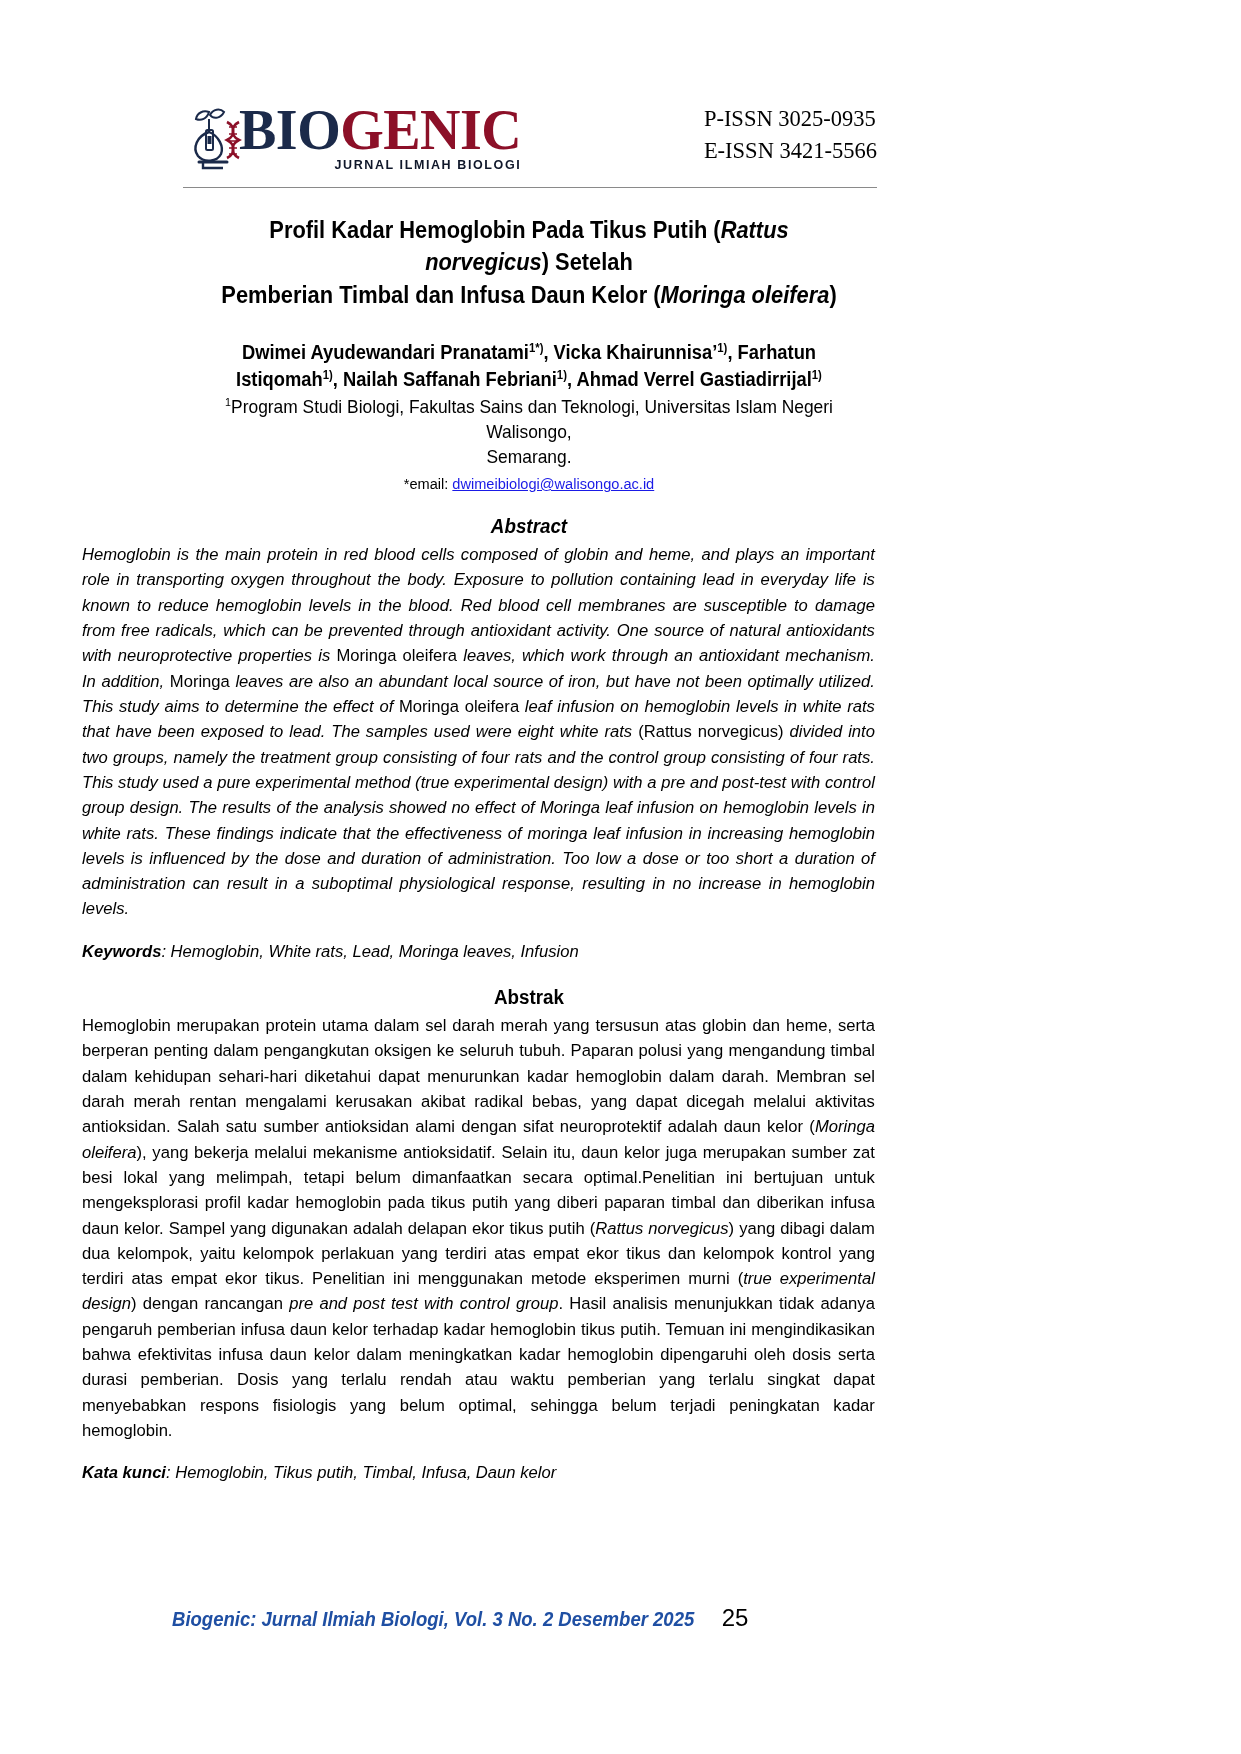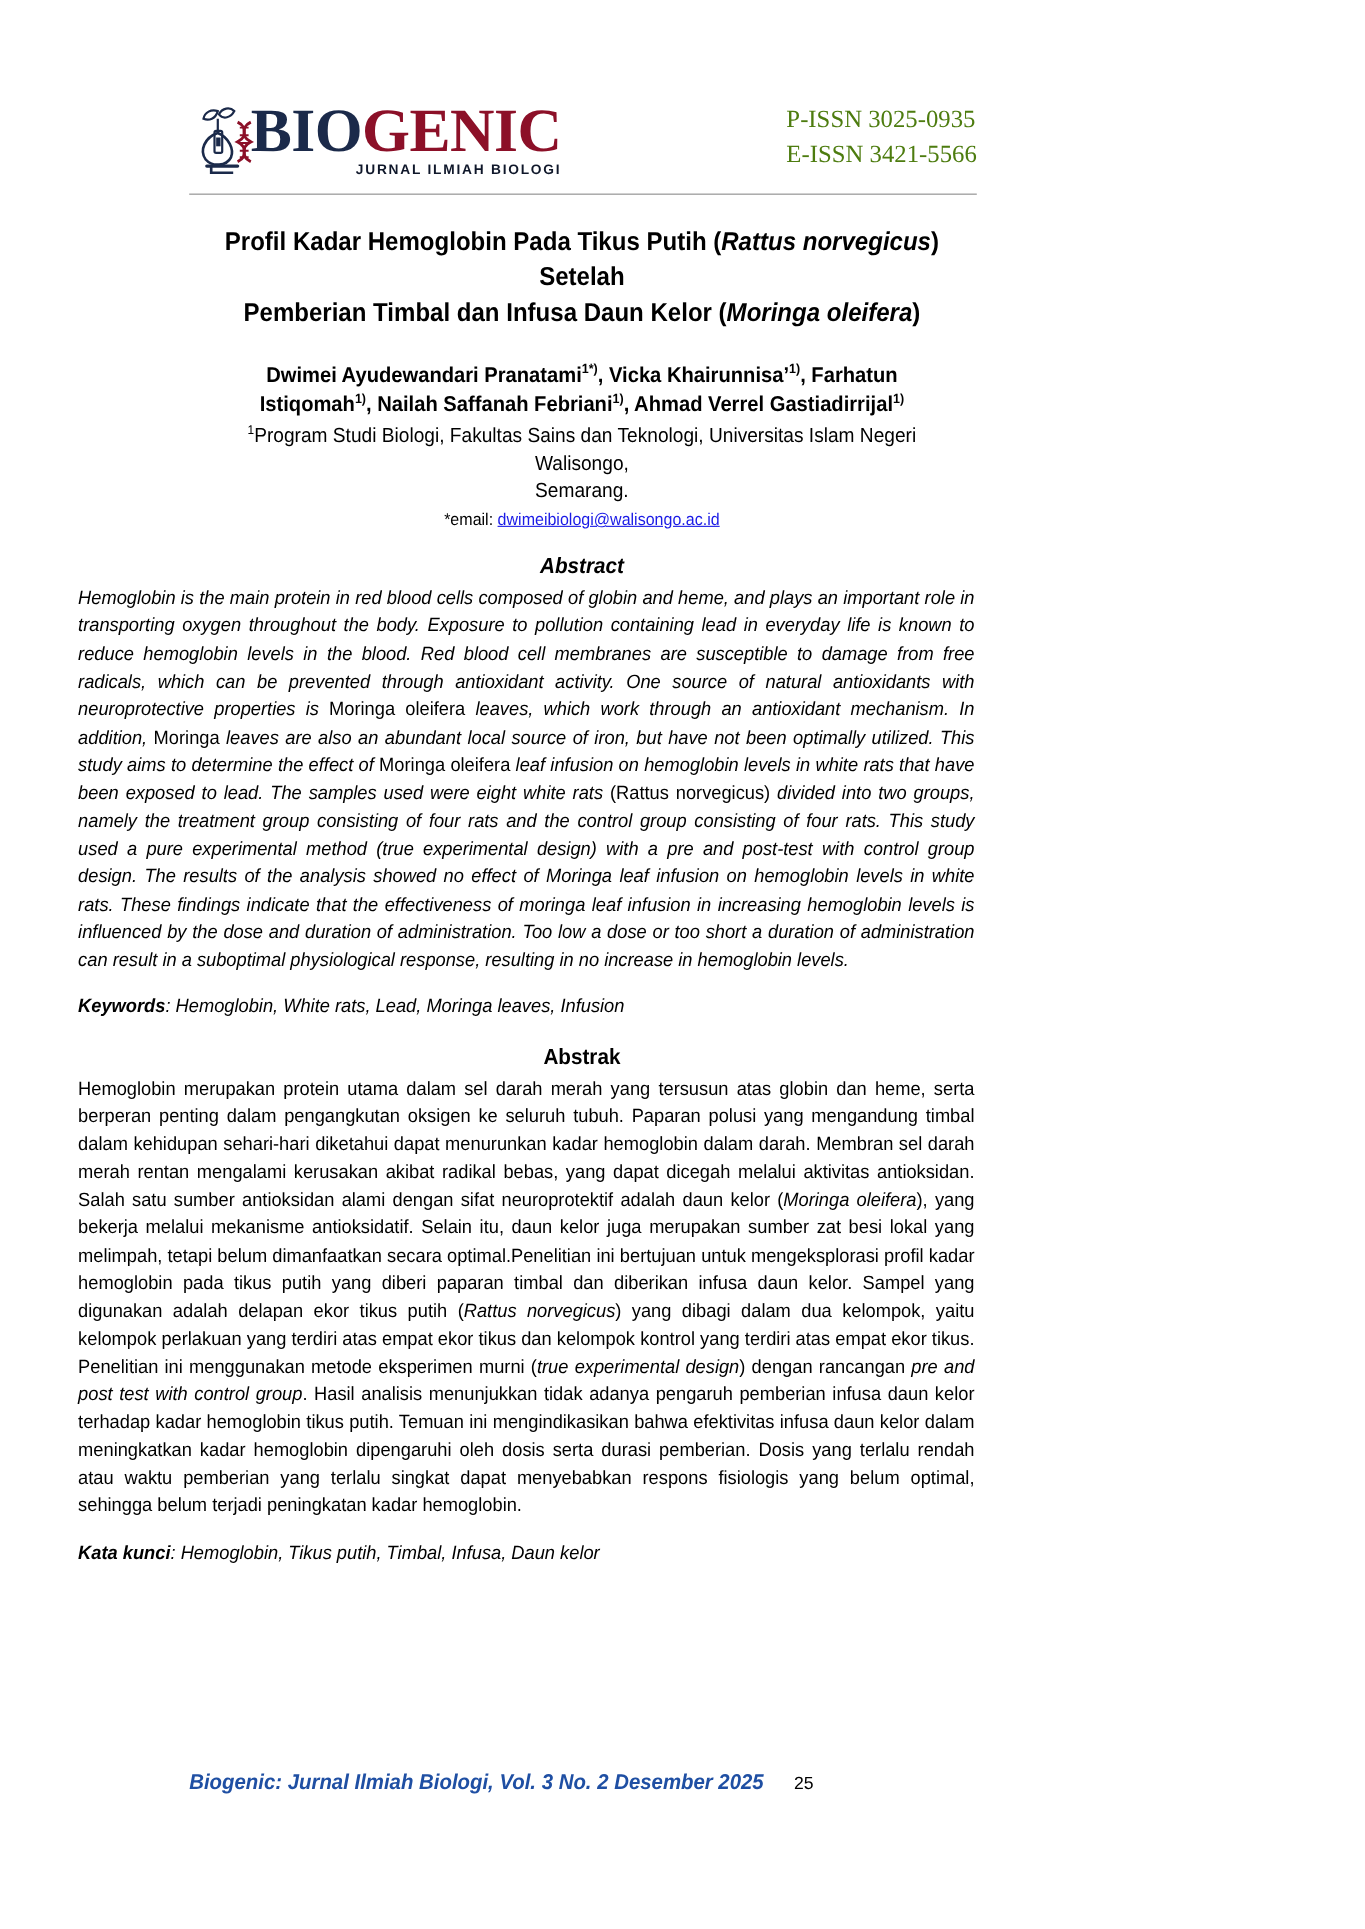--- a/index.html
+++ b/index.html
@@ -12,21 +12,21 @@
     height: 1754px;
     font-family: "Liberation Sans", sans-serif;
     color: #000000;
     -webkit-font-smoothing: antialiased;
   }
   .page {
     position: relative;
     width: 1058px;
     height: 1754px;
     box-sizing: border-box;
-    padding: 0;
+    padding: 11px;
     overflow: hidden;
   }
 
   
   .masthead {
     display: flex;
     align-items: center;
     justify-content: space-between;
     padding: 92px 170px 0 172px;
     box-sizing: border-box;
@@ -65,21 +65,21 @@
     color: #0f172a;
     letter-spacing: 1.6px;
     text-align: right;
     margin-top: 2px;
     white-space: nowrap;
   }
   .issn-block {
     font-family: "Liberation Serif", serif;
     font-size: 22.5px;
     line-height: 1.42;
-    color: #4d7c0f;
+    color: #000000;
     text-align: left;
     padding-bottom: 6px;
     white-space: nowrap;
   }
   .hrule {
     margin: 14px 170px 0 172px;
     border: none;
     border-top: 1.1px solid #8a8a8a;
   }
 
@@ -203,21 +203,21 @@
     font-weight: 700;
     font-style: italic;
     font-size: 19.5px;
     color: #1f4fa3;
     transform: scaleX(0.95);
     transform-origin: left bottom;
     white-space: nowrap;
   }
   .footer-page {
     font-family: "Liberation Sans", sans-serif;
-    font-size: 16px;
+    font-size: 24px;
     color: #000;
   }
 </style>
 </head>
 <body>
 
 <div class="page">
 
   <div class="masthead">
 

